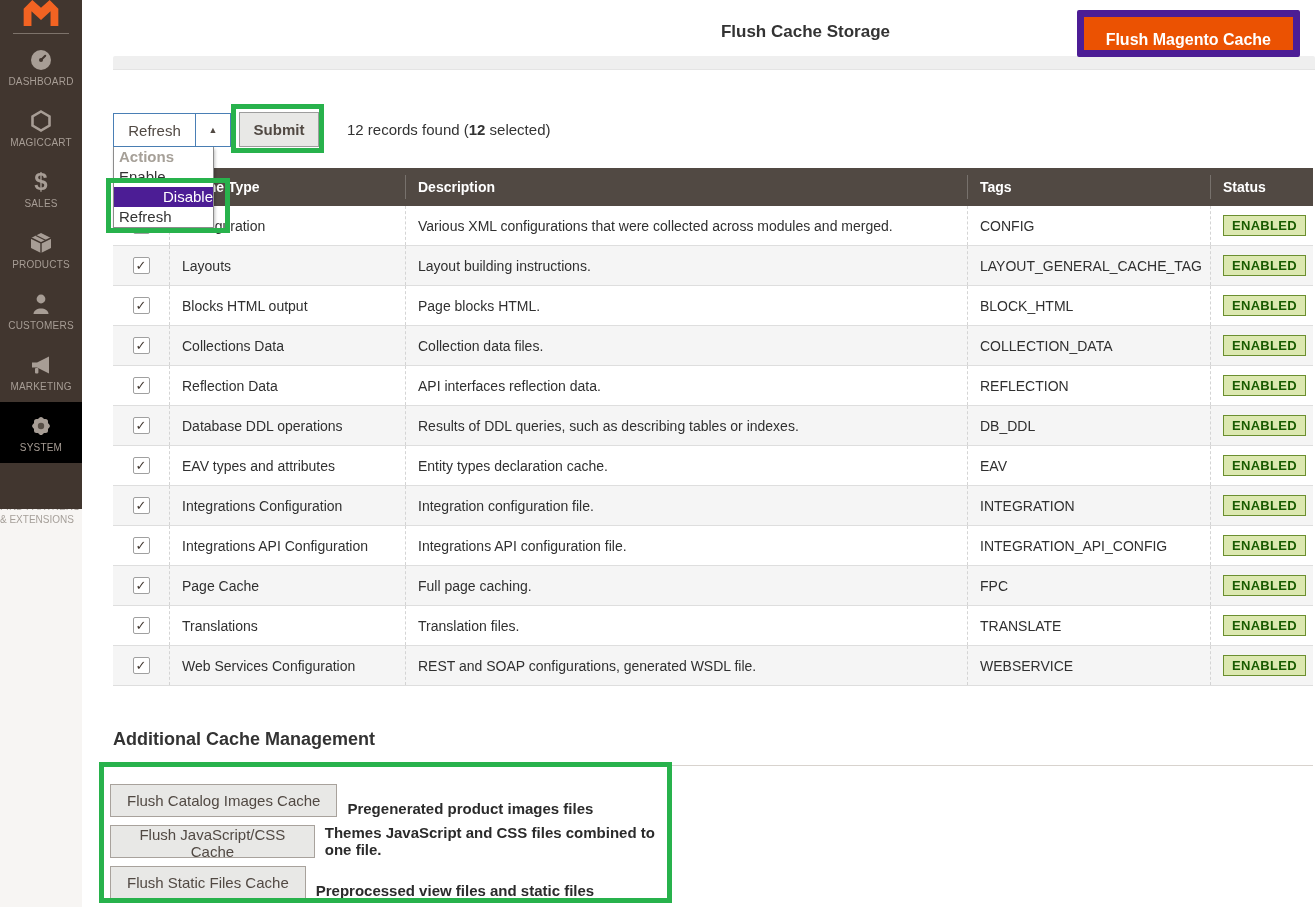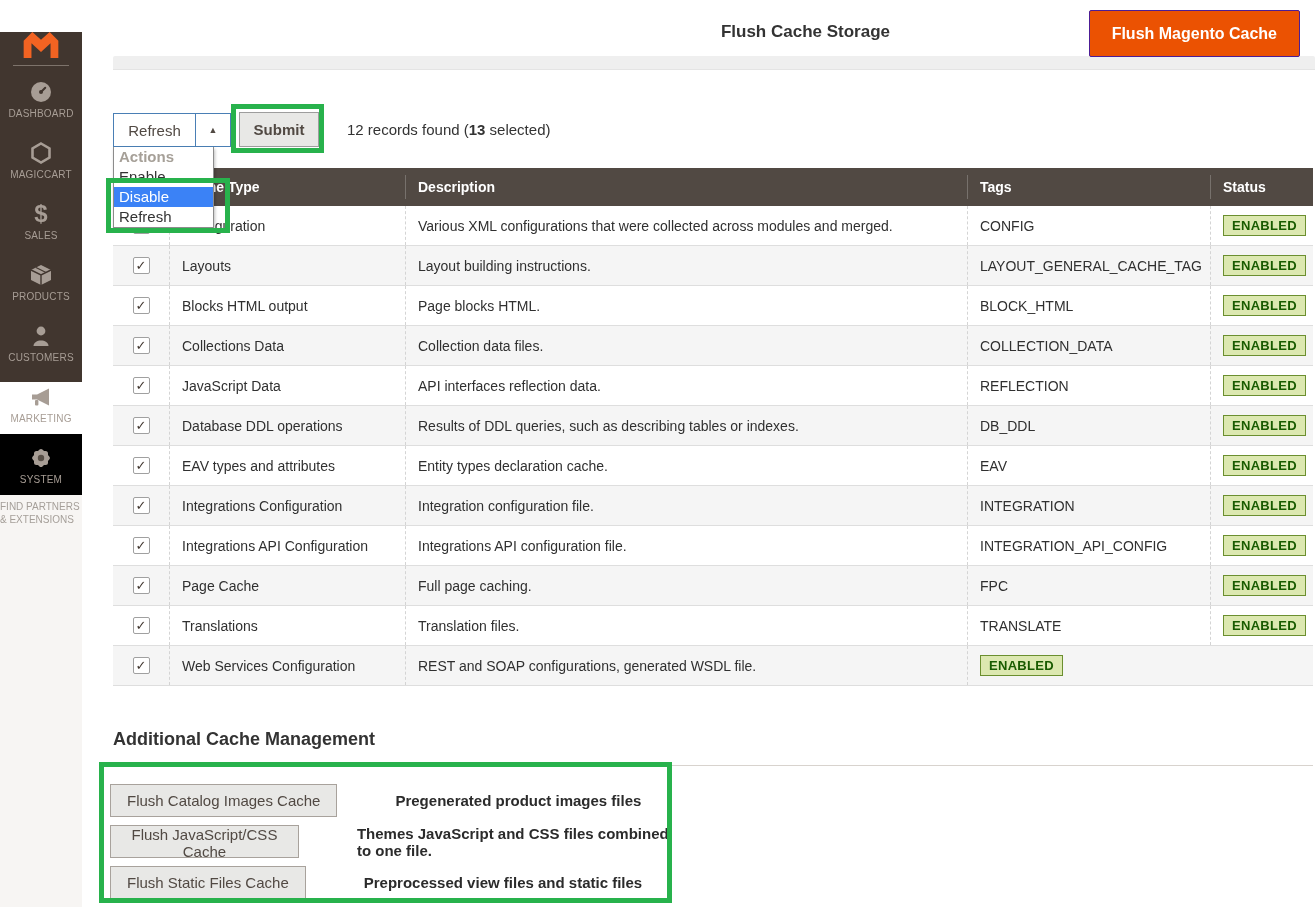--- a/index.html
+++ b/index.html
@@ -2,45 +2,45 @@
 <html><head>
 <meta charset="utf-8">
 <style>
   * { box-sizing: border-box; margin: 0; padding: 0; }
   html,body { width:1315px; height:907px; }
   body {
     font-family: "Liberation Sans", "DejaVu Sans", sans-serif;
     background:#fff; position:relative; overflow:hidden; color:#303030;
   }
   
-  .sidebar { position:absolute; left:0; top:0; width:82px; height:350px; background:#41362f; z-index:5;margin-top:32px; }
+  .sidebar { position:absolute; left:0; top:0; width:82px; height:509px; background:#41362f; z-index:5; }
   .side-rail-bottom { position:absolute; left:0; top:463px; width:82px; height:444px; background:#f7f5f3; }
   .logo-wrap { height:33px; display:flex; justify-content:center; align-items:flex-start; overflow:hidden; }
   .logo-sep { width:56px; height:1px; background:#7d736b; margin:0 auto; }
   .menu { position:absolute; top:36px; left:0; width:82px; }
   .menu-item { height:61px; display:flex; flex-direction:column; align-items:center; justify-content:center; cursor:pointer; }
   .menu-item.selected { background:#000000; }
   .menu-item .mi-icon { height:26px; display:flex; align-items:center; justify-content:center; }
   .menu-item .mi-label { font-size:10px; color:#a79d95; letter-spacing:.2px; margin-top:3px; text-align:center; line-height:11px; }
   .dollar { font-size:24px; font-weight:bold; color:#a79d95; line-height:24px; }
   .partners { position:absolute; left:0; top:468px; width:82px; text-align:left; }
   .partners .mi-label { font-size:10px; color:#a59f99; line-height:13px; margin-top:4px; }
   
   .top-header { position:absolute; left:113px; top:0; width:1202px; height:56px; background:#fff; }
   .gray-band { position:absolute; left:113px; top:56px; width:1202px; height:14px; background:#efefef; border-bottom:1px solid #e4e4e4; border-radius:2px 2px 0 0; }
   .flush-storage { position:absolute; right:425px; top:22px; font-size:17px; font-weight:600; color:#333; cursor:pointer; }
-  .flush-magento { position:absolute; right:15px; top:10px; height:47px; padding:0 22px; background:#eb5202; border:1px solid #4c1d95; border-radius:2px; color:#fff; font-size:16px; font-weight:600; line-height:45px; cursor:pointer; }
+  .flush-magento { position:absolute; right:15px; top:10px; height:47px; padding:0 22px; background:#eb5202; border:7px solid #4c1d95; border-radius:2px; color:#fff; font-size:16px; font-weight:600; line-height:45px; cursor:pointer; }
   
   .action-select { position:absolute; left:113px; top:113px; width:118px; height:34px; background:#fff; border:1px solid #4a7fb5; display:flex; cursor:pointer; z-index:6; }
   .action-select .sel-text { flex:1; font-size:15px; color:#514943; display:flex; align-items:center; justify-content:center; }
   .action-select .sel-arrow { width:35px; border-left:1px solid #4a7fb5; display:flex; align-items:center; justify-content:center; font-size:9px; color:#514943; }
   .dropdown { position:absolute; left:113px; top:147px; width:101px; background:#fff; border:1px solid #8c8c8c; border-top:none; z-index:10; box-shadow:1px 2px 3px rgba(0,0,0,.25); }
   .dd-item { height:20px; line-height:20px; padding-left:5px; font-size:15px; color:#333; cursor:pointer; }
   .dd-header { font-weight:700; color:#a6a098; cursor:default; }
-  .dd-item.highlight { background:#3b82f6; color:#fff; }
+  .dd-item.highlight { background:#4c1d95; color:#fff;text-align:right; }
   .submit-btn { position:absolute; left:239px; top:112px; width:80px; height:35px; background:#e8e8e6; border:1px solid #9d9d9d; font-size:15px; font-weight:600; color:#514943; cursor:pointer; z-index:6; font-family:"Liberation Sans",sans-serif; }
   .records { position:absolute; left:347px; top:121px; font-size:15px; color:#333; }
   .records b { font-weight:700; }
   
   .annot { position:absolute; border:5px solid #28b24c; background:transparent; z-index:20; pointer-events:none; }
   .annot-submit { left:231px; top:104px; width:93px; height:49px; }
   .annot-dropdown { left:106px; top:178px; width:124px; height:55px; }
   .annot-flush { left:99px; top:762px; width:573px; height:141px; }
   
   .grid { position:absolute; left:113px; top:168px; width:1200px; z-index:1; }
@@ -55,21 +55,21 @@
   .col-type { width:236px; }
   .col-desc { width:562px; }
   .col-tags { width:243px; }
   .col-status { width:102px; }
   .cb { width:17px; height:17px; background:#fff; border:1px solid #a0a0a0; border-radius:2px; display:flex; align-items:center; justify-content:center; font-size:13px; color:#41362f; font-weight:700; cursor:pointer; }
   .badge { display:inline-block; min-width:80px; text-align:center; padding:2px 8px; background:#dce8b0; border:1px solid #6b8f2f; color:#195b00; font-size:13px; font-weight:700; letter-spacing:.3px; }
   
   .add-title { position:absolute; left:113px; top:729px; font-size:18px; font-weight:600; color:#333; }
   .add-hr { position:absolute; left:113px; top:765px; width:1200px; height:1px; background:#d8d3ce; z-index:2; }
   .add-actions { position:absolute; left:110px; top:784px; width:560px; z-index:3; }
-  .add-row { display:flex; align-items:center; margin-bottom:8px; height:33px;gap:48px; }
+  .add-row { display:flex; align-items:flex-end; margin-bottom:8px; height:33px; }
   .flush-btn { height:33px; padding:0 16px; background:#e8e8e6; border:1px solid #a8a29c; font-size:15px; color:#514943; cursor:pointer; font-family:"Liberation Sans",sans-serif; }
   .flush-desc { margin-left:10px; font-size:15px; font-weight:600; color:#2b2b2b; }
   svg { display:block; }
 </style>
 </head>
 <body>
 
 <div class="sidebar">
   <div class="logo-wrap">
     <svg width="44" height="26" viewBox="0 0 44 30">
@@ -163,21 +163,21 @@
   <span class="sel-text">Refresh</span>
   <span class="sel-arrow">▲</span>
 </div>
 <div class="dropdown">
   <div class="dd-item dd-header">Actions</div>
   <div class="dd-item">Enable</div>
   <div class="dd-item highlight">Disable</div>
   <div class="dd-item">Refresh</div>
 </div>
 <button class="submit-btn">Submit</button>
-<div class="records"><span>12 records found (</span><b>13</b><span> selected)</span></div>
+<div class="records"><span>12 records found (</span><b>12</b><span> selected)</span></div>
 
 <div class="annot annot-submit"></div>
 <div class="annot annot-dropdown"></div>
 <div class="annot annot-flush"></div>
 
 <div class="grid">
   <div class="grid-head">
     <div class="gh-cell col-cb"></div>
     <div class="gh-cell col-type">Cache Type</div>
     <div class="gh-cell col-desc">Description</div>
@@ -230,21 +230,21 @@
       <div class="gr-cell col-tags">COLLECTION_DATA</div>
       <div class="gr-cell col-status">
         <span class="badge">ENABLED</span>
       </div>
     </div>
 
     <div class="grid-row odd">
       <div class="gr-cell col-cb">
         <span class="cb">✓</span>
       </div>
-      <div class="gr-cell col-type">JavaScript Data</div>
+      <div class="gr-cell col-type">Reflection Data</div>
       <div class="gr-cell col-desc">API interfaces reflection data.</div>
       <div class="gr-cell col-tags">REFLECTION</div>
       <div class="gr-cell col-status">
         <span class="badge">ENABLED</span>
       </div>
     </div>
 
     <div class="grid-row even">
       <div class="gr-cell col-cb">
         <span class="cb">✓</span>
@@ -316,20 +316,21 @@
         <span class="badge">ENABLED</span>
       </div>
     </div>
 
     <div class="grid-row even">
       <div class="gr-cell col-cb">
         <span class="cb">✓</span>
       </div>
       <div class="gr-cell col-type">Web Services Configuration</div>
       <div class="gr-cell col-desc">REST and SOAP configurations, generated WSDL file.</div>
+      <div class="gr-cell col-tags">WEBSERVICE</div>
       <div class="gr-cell col-status">
         <span class="badge">ENABLED</span>
       </div>
     </div>
 
 </div>
 
 <div class="add-title">Additional Cache Management</div>
 <div class="add-hr"></div>
 <div class="add-actions">

